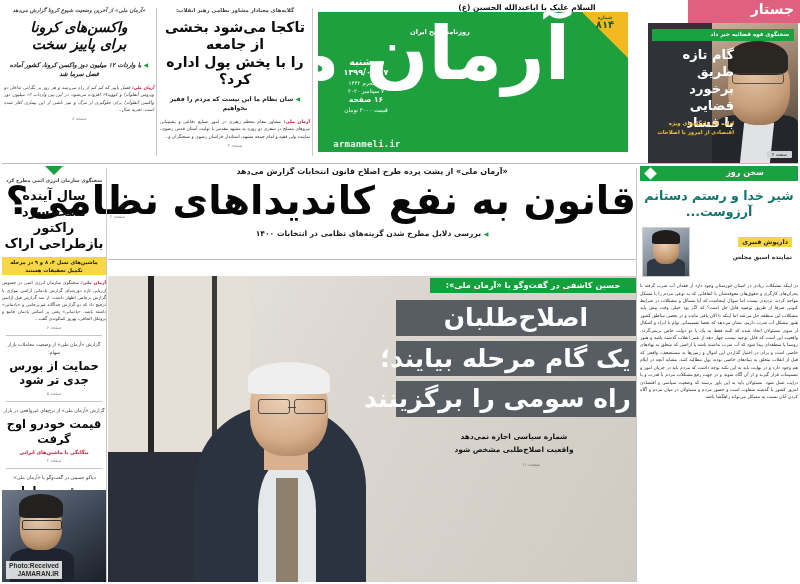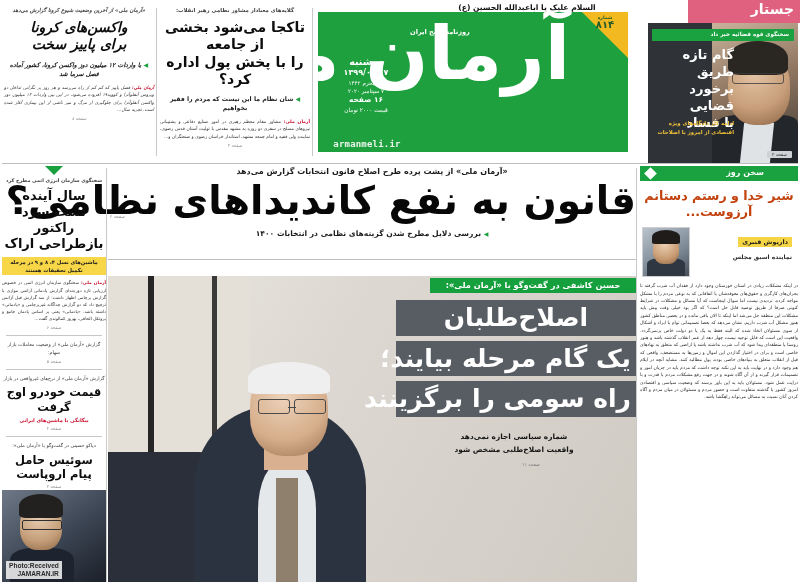--- a/index.html
+++ b/index.html
@@ -159,21 +159,21 @@
     margin-bottom:5px;padding:1px 5px;box-sizing:border-box;white-space:nowrap;
   }
   .center .sub{position:absolute;top:154px;right:4px;width:236px;text-align:center;font-size:7.4px;line-height:1.8;font-weight:bold;color:#151515;}
   .center .pg{position:absolute;top:186px;right:96px;font-size:4.6px;color:#7d7d7d;}
 
   
   .rcol{position:absolute;top:166px;left:640px;width:158px;height:416px;}
   .rcol .tabbar{position:relative;height:15px;background:#19a23f;}
   .rcol .tabbar .t{position:absolute;top:2px;right:34px;color:#fff;font-size:8px;font-weight:bold;letter-spacing:2px;}
   .rcol .tabbar .dia{position:absolute;top:3px;left:6px;width:9px;height:9px;background:#fff;transform:rotate(45deg);}
-  .rcol .h{font-size:12.6px;line-height:1.28;font-weight:bold;text-align:center;color:#c2410c;margin-top:7px;letter-spacing:-.3px;}
+  .rcol .h{font-size:12.6px;line-height:1.28;font-weight:bold;text-align:center;color:#0f766e;margin-top:7px;letter-spacing:-.3px;}
   .rcol .bylinewrap{position:relative;margin-top:7px;height:50px;}
   .rcol .bphoto{position:absolute;top:0;left:2px;width:46px;height:48px;overflow:hidden;background:#9aa7b4;border:1px solid #cfcfcf;}
   .rcol .bphoto .bg{position:absolute;inset:0;background:linear-gradient(150deg,#b9c3cd 0%,#7b8894 60%,#464f59 100%);}
   .rcol .bphoto .hd{position:absolute;top:6px;left:10px;width:26px;height:30px;border-radius:48% 48% 40% 40%;background:radial-gradient(circle at 44% 34%,#ecd0b4 0%,#c79b72 60%,#8a6244 100%);}
   .rcol .bphoto .hr{position:absolute;top:2px;left:9px;width:28px;height:14px;border-radius:50% 50% 12% 12%;background:#1f1c1a;}
   .rcol .bphoto .sh{position:absolute;bottom:0;left:4px;width:38px;height:18px;background:#2e3742;border-radius:34% 34% 0 0;}
   .rcol .bname{position:absolute;top:10px;right:6px;background:#f5d544;color:#1b1b1b;font-size:6.4px;font-weight:bold;padding:1px 4px;}
   .rcol .brole{position:absolute;top:26px;right:6px;font-size:6px;color:#2c2c2c;font-weight:bold;}
   .rcol .txt{font-size:4.55px;line-height:1.63;text-align:justify;color:#2d2d2d;margin-top:5px;}
 
@@ -299,20 +299,24 @@
         <b class="brand">آرمان ملی:</b>
         <span>سخنگوی سازمان انرژی اتمی در خصوص ارزیابی تازه دوره‌ندای گزارش پادمانی آژانس موازی با گزارش برجامی اظهار داشت: از سه گزارش قبل آژانس ترجیح داد که دو گزارش جداگانه غیربرجامی و «پادمانی» داشته باشد. «پادمانی» یعنی بر اساس پادمان جامع و پروتکل الحاقی، بهروز کمالوندی گفت...</span>
       </div>
       <div class="pg">صفحه ۶</div>
     </div>
 
     <div class="sep"></div>
 
     <div>
       <div class="k2">گزارش «آرمان ملی» از وضعیت معاملات بازار سهام:</div>
+      <div class="h2">
+        <div>حمایت از بورس</div>
+        <div>جدی تر شود</div>
+      </div>
       <div class="pg">صفحه ۵</div>
     </div>
 
     <div class="sep"></div>
 
     <div>
       <div class="k2">گزارش «آرمان ملی» از نرخ‌های غیرواقعی در بازار</div>
       <div class="h2">قیمت خودرو اوج گرفت</div>
       <div class="sub2">بیگانگی با ماشین‌های ایرانی</div>
       <div class="pg">صفحه ۴</div>

